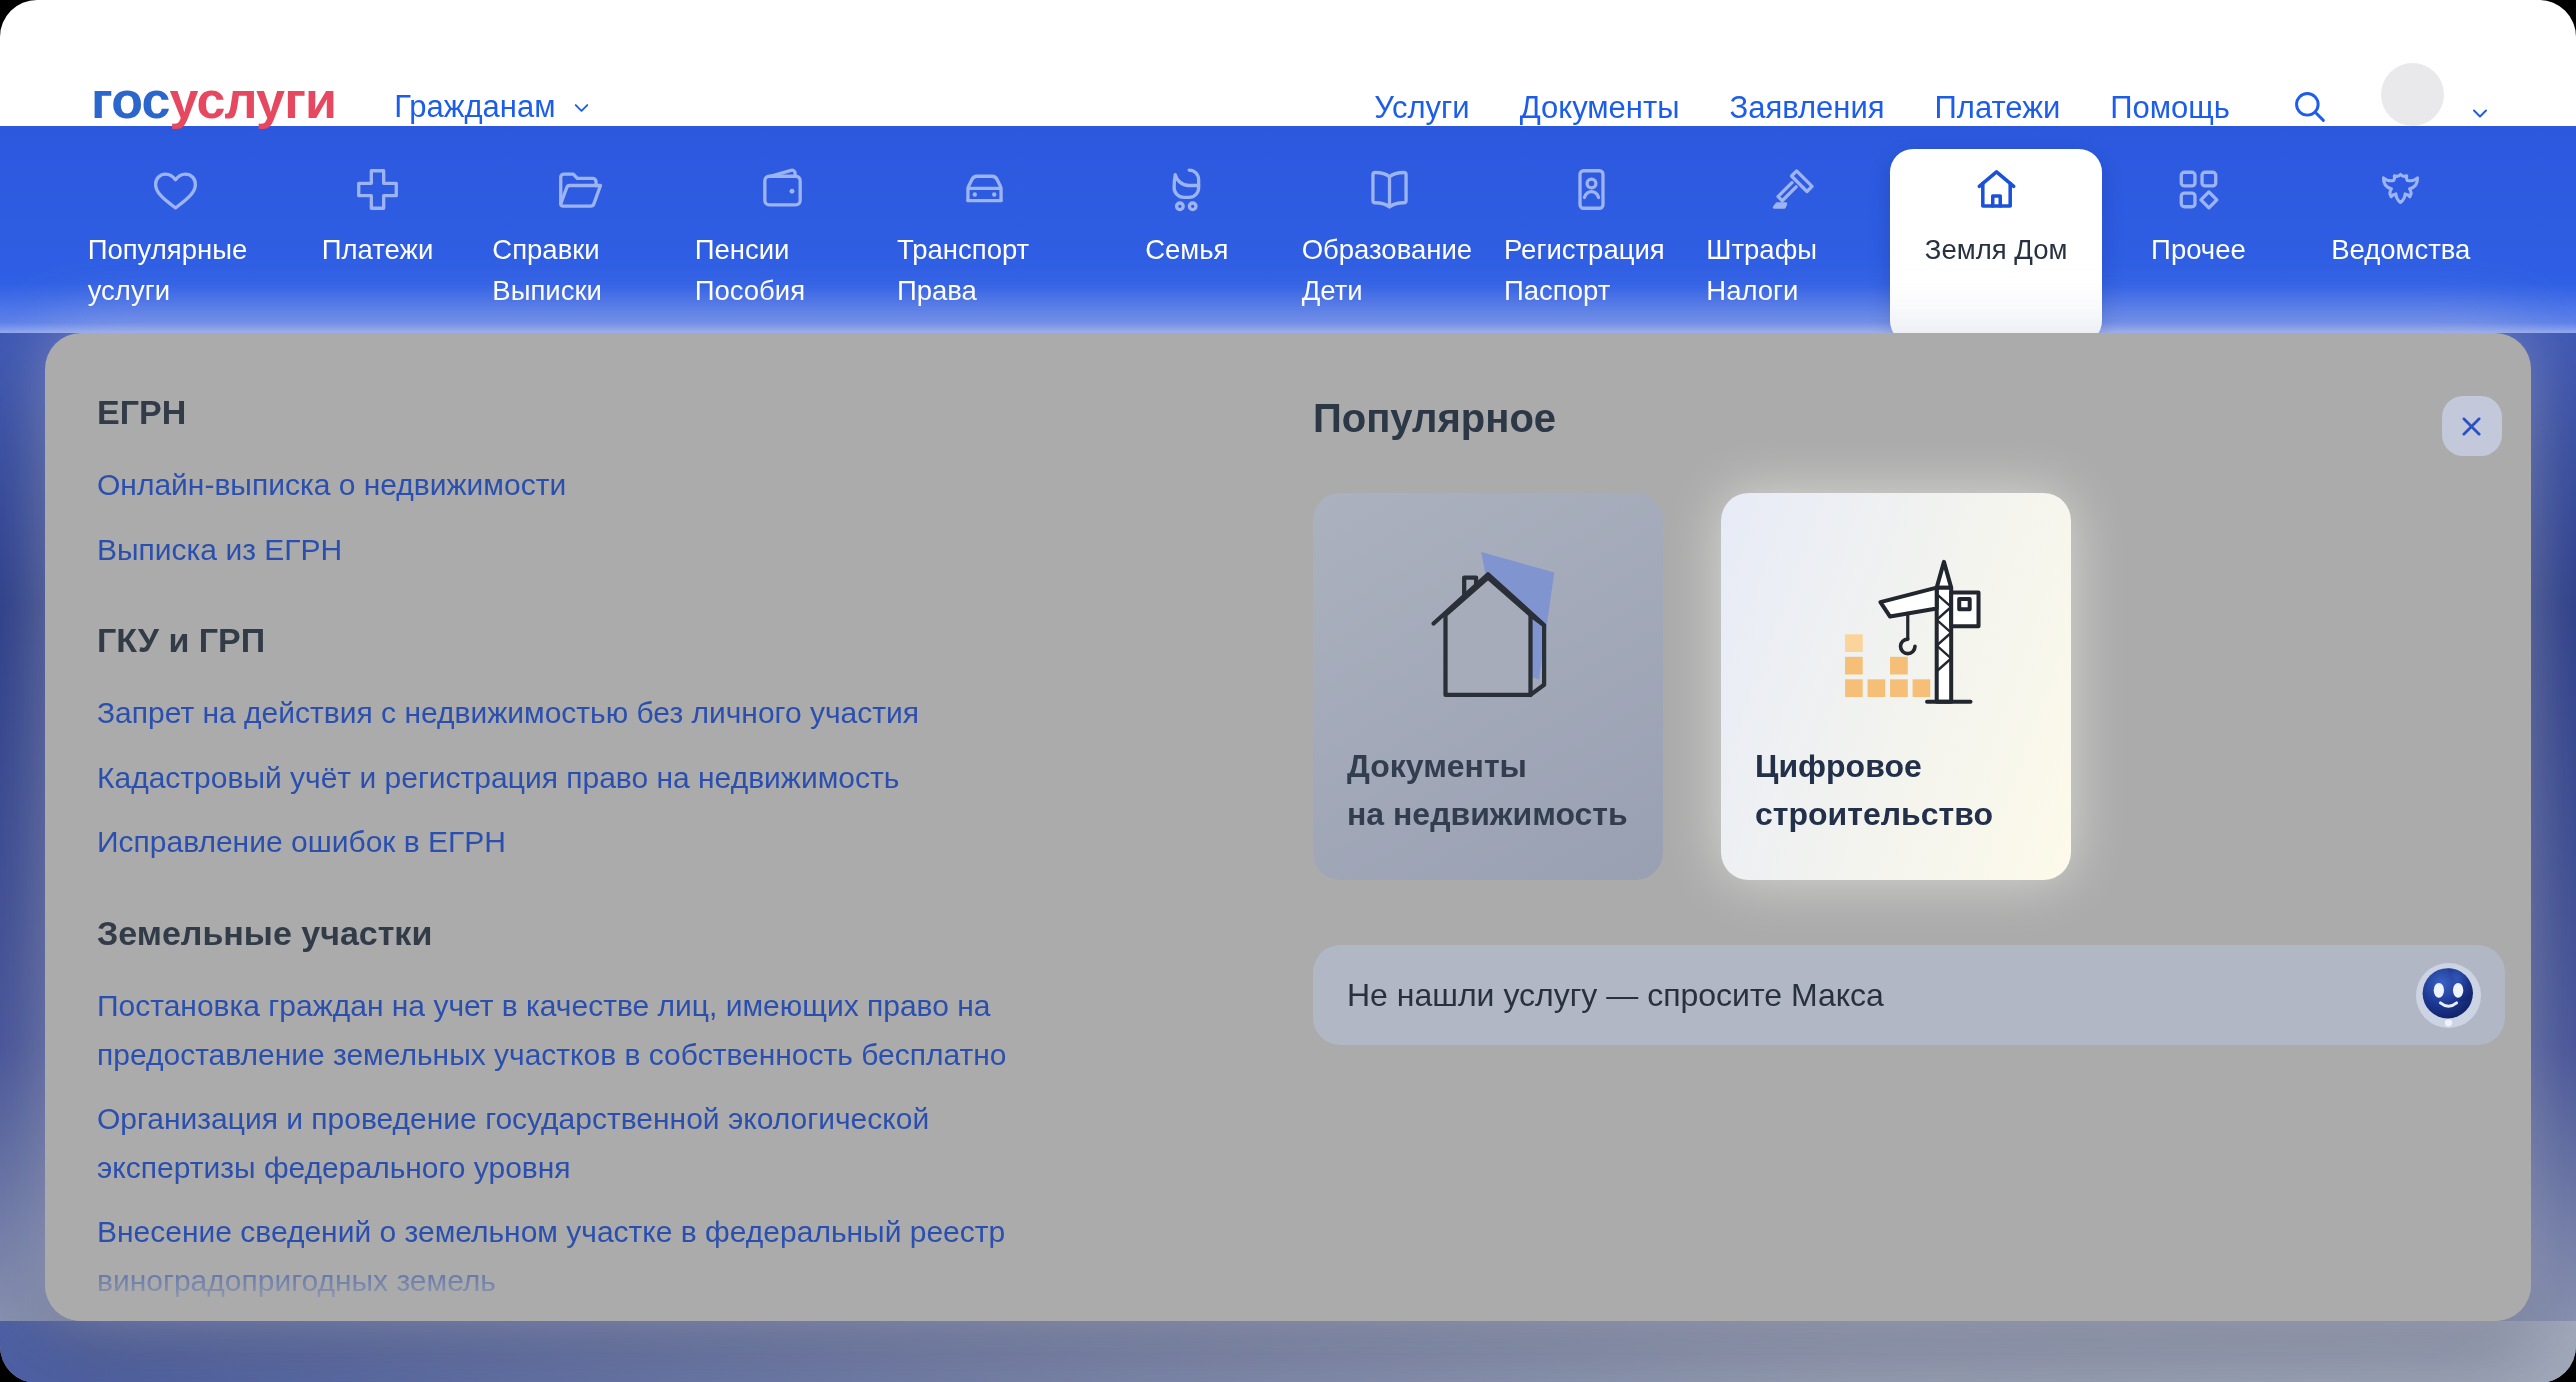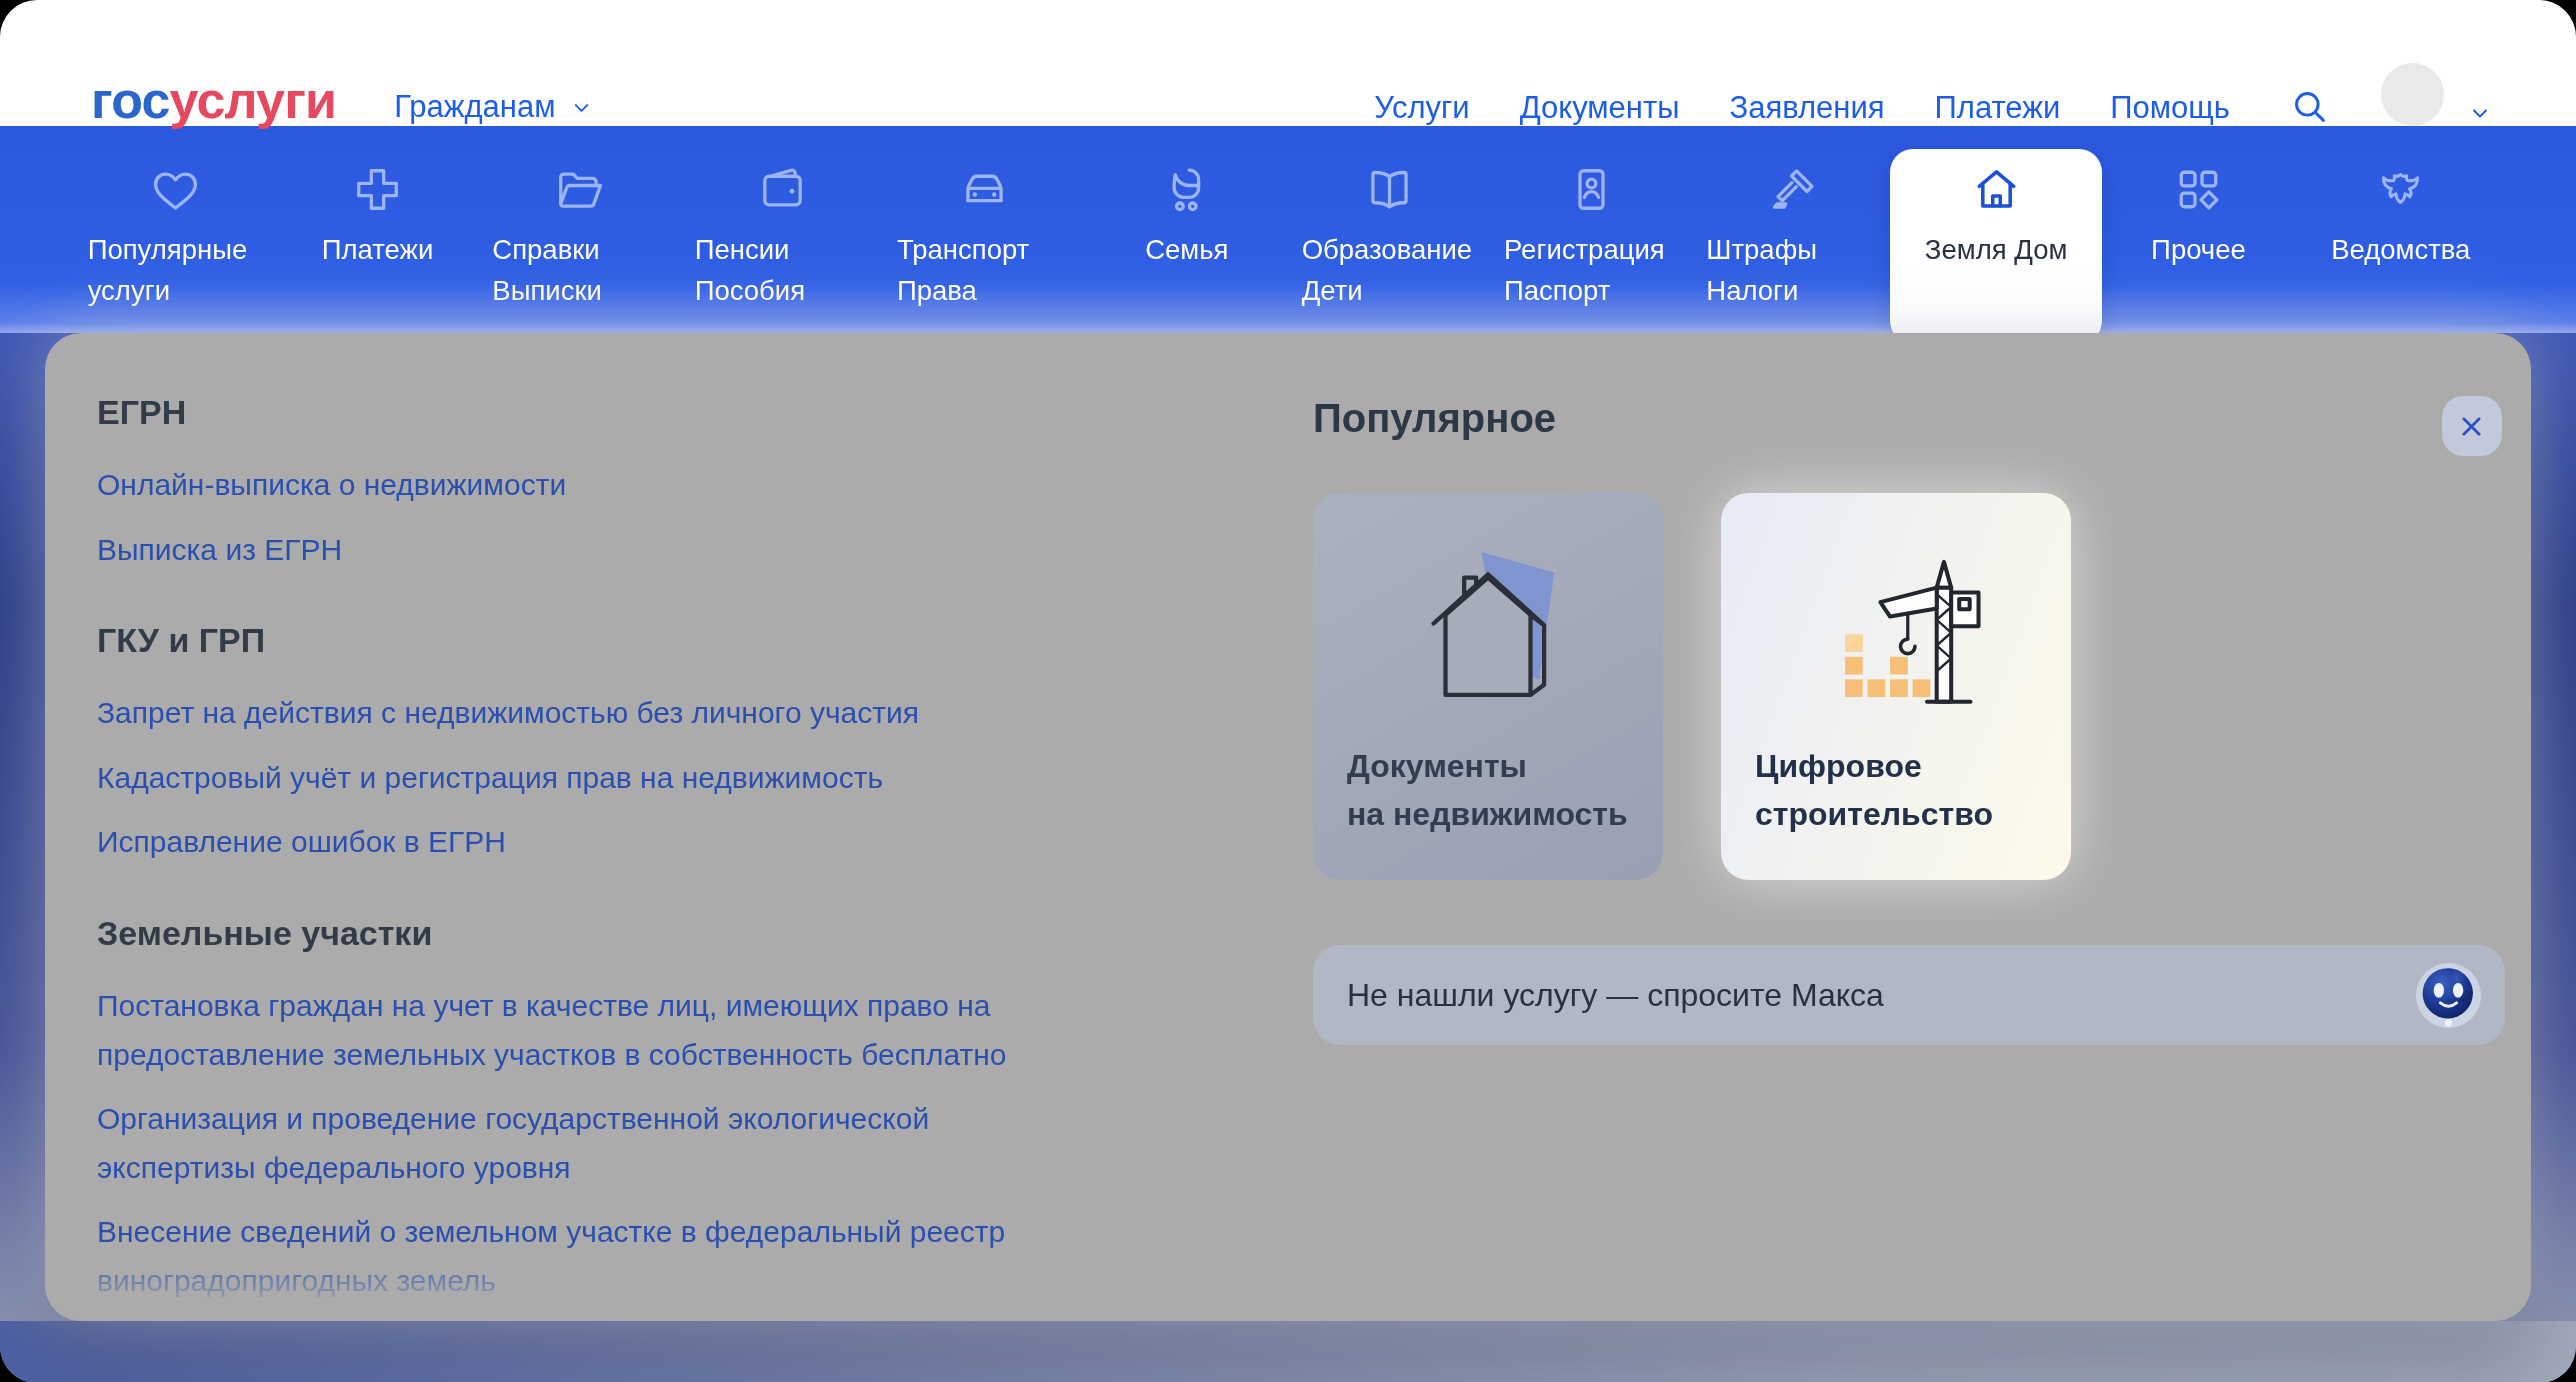--- a/index.html
+++ b/index.html
@@ -224,21 +224,21 @@
 
   <section class="panel">
 
     <div class="col-left">
       <h3 class="sec">ЕГРН</h3>
       <a class="plink">Онлайн-выписка о недвижимости</a>
       <a class="plink">Выписка из ЕГРН</a>
 
       <h3 class="sec">ГКУ и ГРП</h3>
       <a class="plink">Запрет на действия с недвижимостью без личного участия</a>
-      <a class="plink">Кадастровый учёт и регистрация прав на недвижимость</a>
+      <a class="plink">Кадастровый учёт и регистрация право на недвижимость</a>
       <a class="plink">Исправление ошибок в ЕГРН</a>
 
       <h3 class="sec">Земельные участки</h3>
       <a class="plink">Постановка граждан на учет в качестве лиц, имеющих право на предоставление земельных участков в собственность бесплатно</a>
       <a class="plink">Организация и проведение государственной экологической экспертизы федерального уровня</a>
       <a class="plink">Внесение сведений о земельном участке в федеральный реестр виноградопригодных земель</a>
     </div>
 
     <div class="col-right">
       <h2 class="pop">Популярное</h2>

